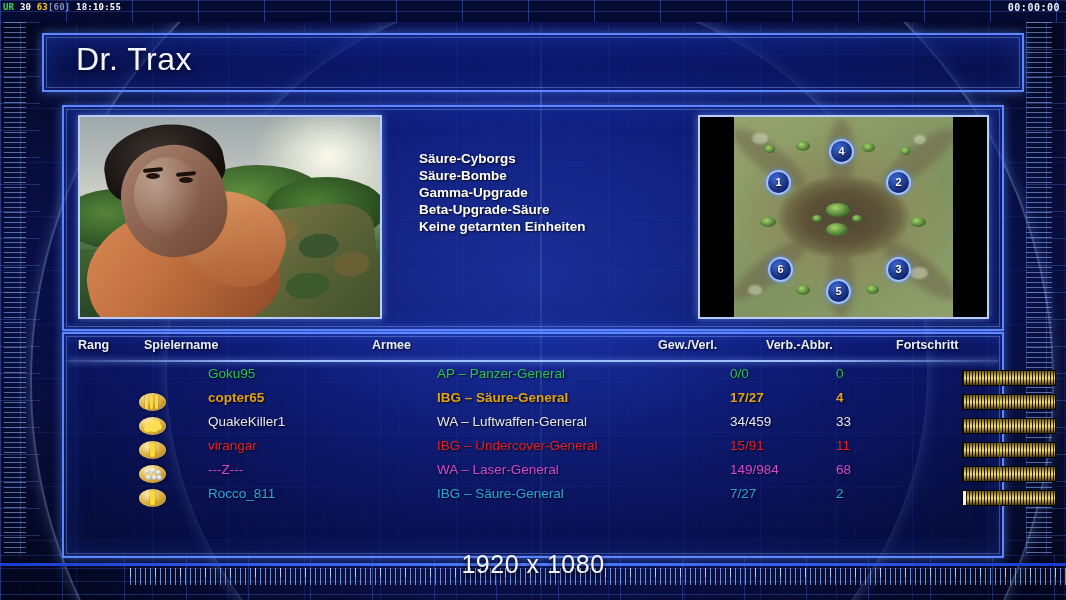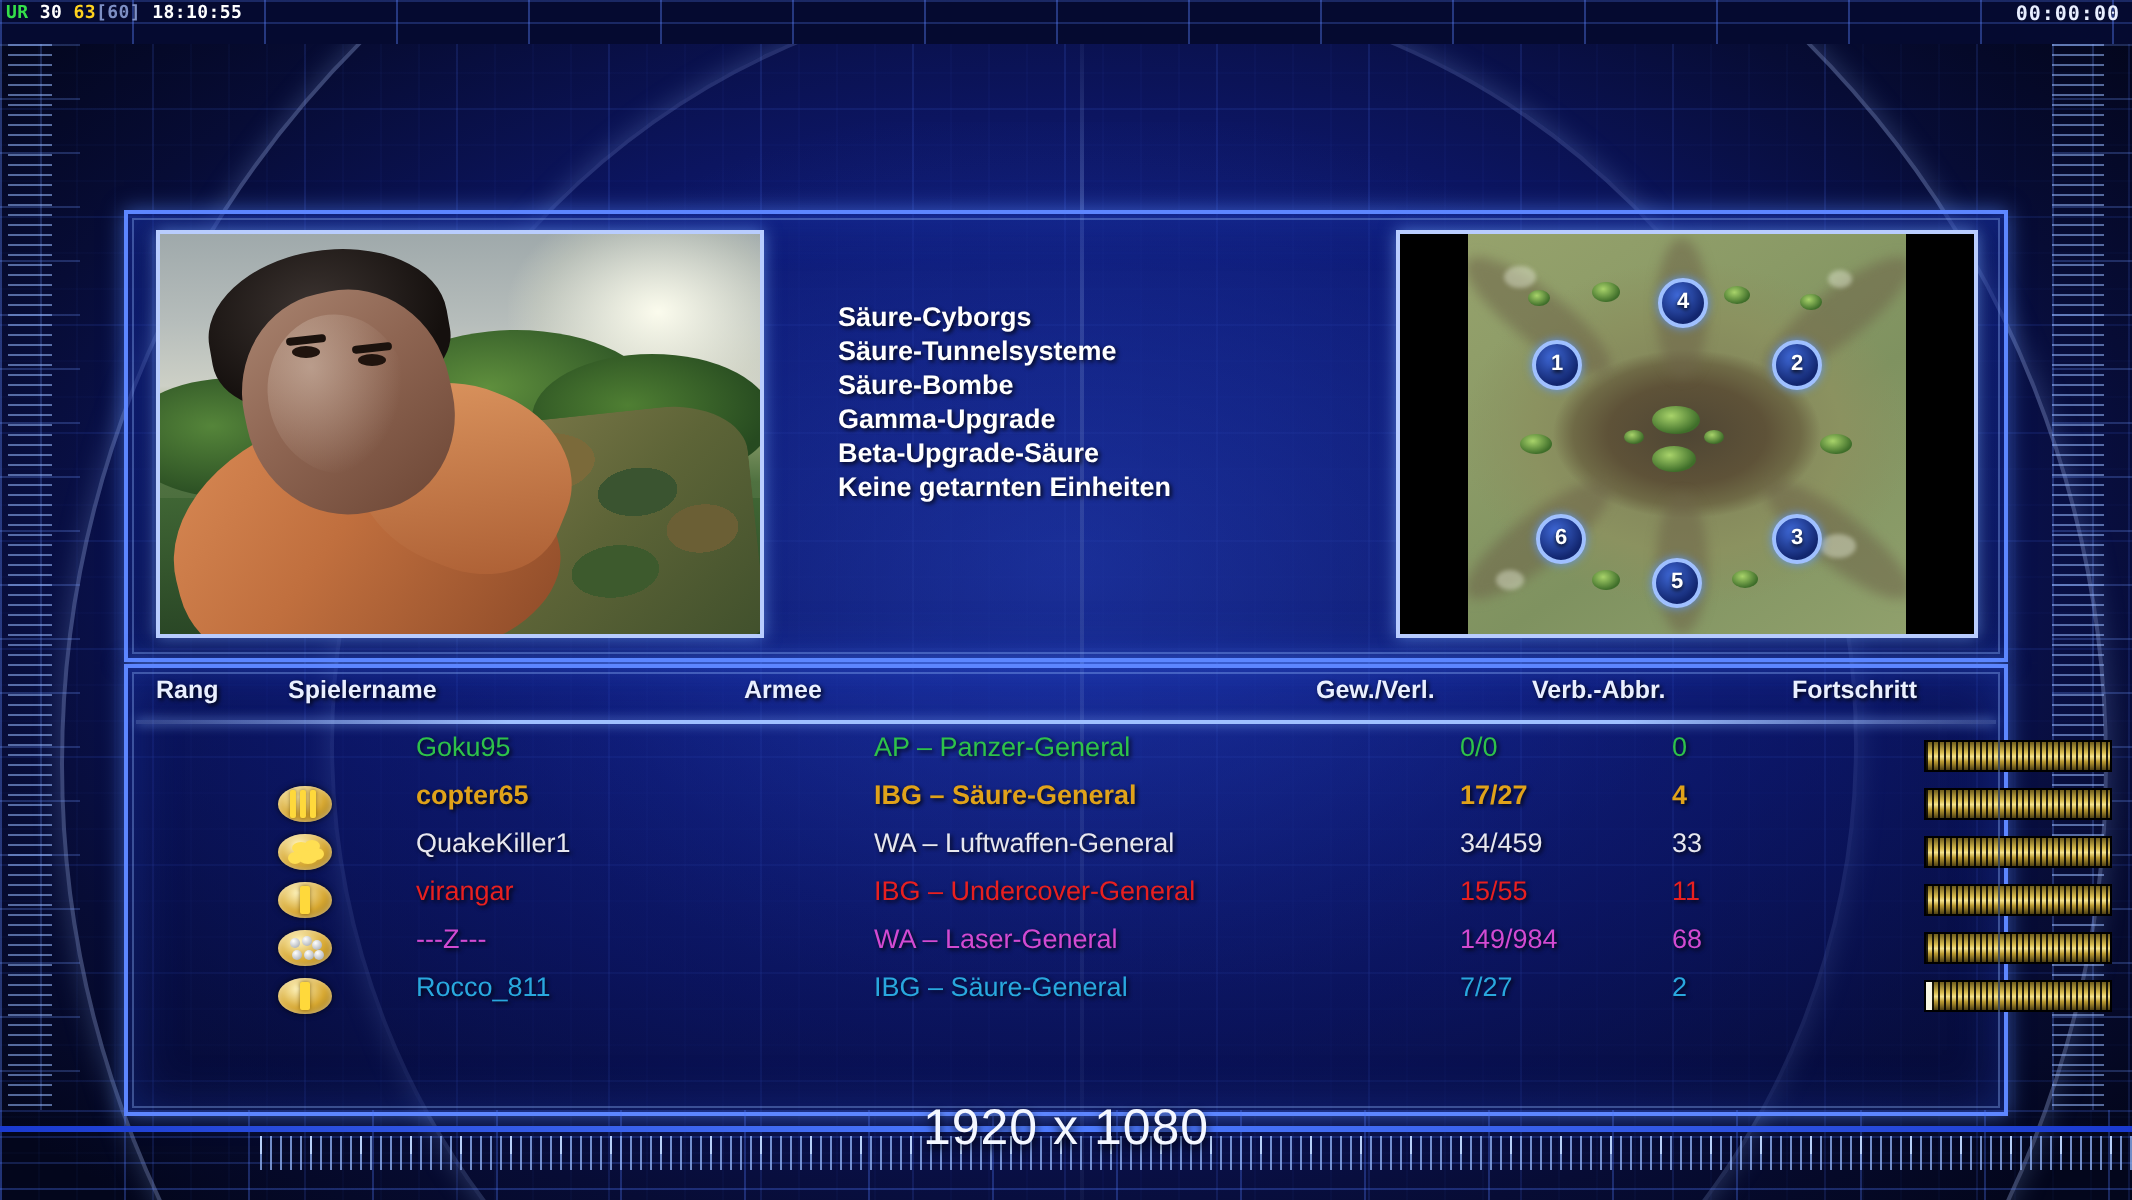--- a/index.html
+++ b/index.html
@@ -213,20 +213,23 @@
     <div class="sgrid"></div>
     <div class="hud-text">
       <span class="s1">UR</span>
       <span class="s2">30</span>
       <span class="s3">63</span><span class="s4">[60]</span>
       <span class="s5">18:10:55</span>
     </div>
     <div class="hud-timer">00:00:00</div>
   </div>
 
+  <div class="frame" id="title-frame">
+    <div id="title-text">Dr. Trax</div>
+  </div>
 
   <div class="frame" id="info-frame">
 
     <div id="portrait">
       <div class="p-sky"></div>
       <div class="p-sun"></div>
       <div class="p-tree p-t1"></div>
       <div class="p-tree p-t2"></div>
       <div class="p-tree p-t3"></div>
       <div class="p-grass"></div>
@@ -237,21 +240,20 @@
       <div class="p-face"></div>
       <div class="p-face2"></div>
       <div class="p-brow b1"></div>
         <div class="p-brow b2"></div>
       <div class="p-eye e1"></div>
         <div class="p-eye e2"></div>
     </div>
 
     <div id="abilities">
         <div class="ab">Säure-Cyborgs</div>
-        <div class="ab">Säure-Tunnelsysteme</div>
         <div class="ab">Säure-Bombe</div>
         <div class="ab">Gamma-Upgrade</div>
         <div class="ab">Beta-Upgrade-Säure</div>
         <div class="ab">Keine getarnten Einheiten</div>
       </div>
 
     <div id="minimap-frame">
       <div id="minimap">
         <div class="mm-lane" style="left:-10px;top:28px;width:90px;height:26px;transform:rotate(38deg)"></div>
         <div class="mm-lane" style="left:140px;top:28px;width:90px;height:26px;transform:rotate(-38deg)"></div>
@@ -334,21 +336,21 @@
           <div class="pbar">
             <div class="fill" style="width: 100%;"></div>
           </div>
         </div>
         <div class="prow" style="top: 104px;">
           <div class="rank-badge">
             <div class="rb-bar" style="left: 11px; width: 5px;"></div>
           </div>
           <div class="pname" style="color: rgb(232, 32, 32);">virangar</div>
           <div class="parmy" style="color: rgb(232, 32, 32);">IBG – Undercover-General</div>
-          <div class="pwl" style="color: rgb(232, 32, 32);">15/55</div>
+          <div class="pwl" style="color: rgb(232, 32, 32);">15/91</div>
           <div class="pdc" style="color: rgb(232, 32, 32);">11</div>
           <div class="pbar">
             <div class="fill" style="width: 100%;"></div>
           </div>
         </div>
         <div class="prow" style="top: 128px;">
           <div class="rank-badge">
             <div class="rb-dot" style="left: 6px; top: 4px;"></div>
             <div class="rb-dot" style="left: 12px; top: 3px;"></div>
             <div class="rb-dot" style="left: 17px; top: 5px;"></div>

